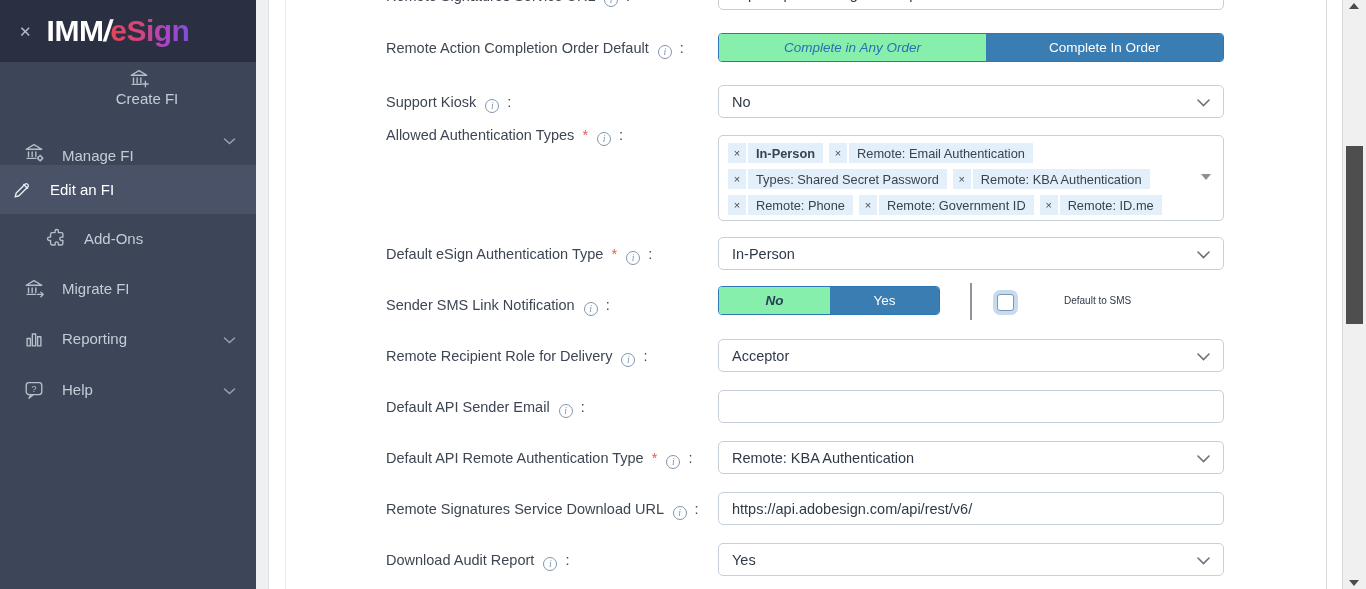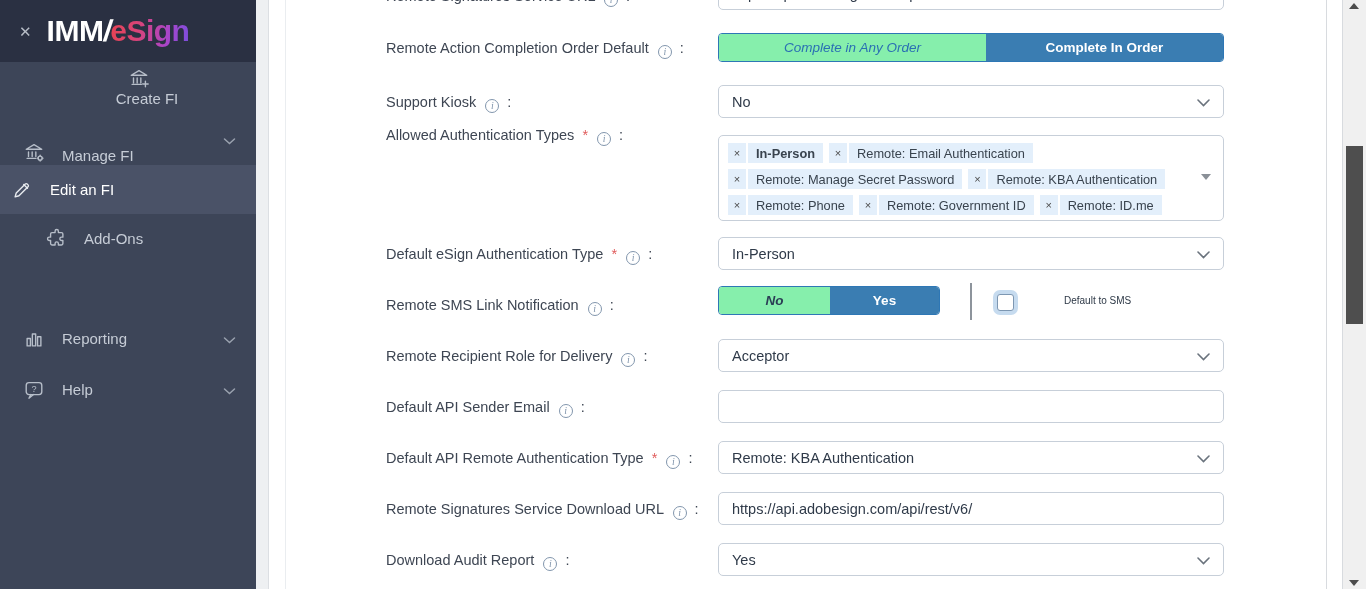--- a/index.html
+++ b/index.html
@@ -45,21 +45,21 @@
   .colon { margin-left:4px; }
 
   .control { position:absolute; left:718px; width:506px; }
   .tbox { height:33px; border:1px solid #c7cfd9; border-radius:5px; background:#fff; display:flex; align-items:center; padding:0 36px 0 13px; font-size:14.5px; color:#2f3a49; position:relative; }
   .tbox.empty { padding-right:13px; }
   .chev { position:absolute; right:13px; top:50%; transform:translateY(-50%); }
 
   .btn-group { display:flex; border:1px solid #2e77b5; border-radius:4px; overflow:hidden; height:29px; }
   .seg { display:flex; align-items:center; justify-content:center; font-size:13.5px; cursor:pointer; }
   .seg.off { background:#86efac; color:#2a70b3;font-style:italic; }
-  .seg.on { background:#3a7db2; color:#ffffff; font-weight:bold; }
+  .seg.on { background:#3a7db2; color:#ffffff; font-weight:normal; }
   .seg.no-off { color:#2b3e55; font-weight:bold; }
 
   .multi { height:86px; border:1px solid #c7cfd9; border-radius:5px; background:#fff; padding:7px 30px 7px 9px; display:flex; flex-direction:column; gap:6px; position:relative; }
   .chip-row { display:flex; gap:6px; }
   .chip { display:flex; height:20px; font-size:12.8px; color:#39434e; }
   .chip-x { background:#e3effb; width:18px; display:flex; align-items:center; justify-content:center; color:#4a4a4a; font-size:11px; margin-right:2px; cursor:pointer; }
   .chip-t { background:#e3effb; display:flex; align-items:center; padding:0 8px; white-space:nowrap; }
   .chip.bold .chip-t { font-weight:bold; }
   .multi-caret { position:absolute; right:12px; top:38px; width:0; height:0; border-left:5px solid transparent; border-right:5px solid transparent; border-top:6px solid #8a9097; cursor:pointer; }
 
@@ -125,20 +125,31 @@
 
     <div class="nav-item sub" style="top:214px; height:49px;">
       <span class="nicon">
         <svg width="22" height="22" viewBox="0 0 24 24" fill="none" stroke="#b7bec9" stroke-width="1.5" stroke-linecap="round" stroke-linejoin="round">
           <path d="M11 3.5 a1.8 1.8 0 0 1 3.6 0 V5 h3.4 a1.5 1.5 0 0 1 1.5 1.5 V10 h-1.5 a1.8 1.8 0 0 0 0 3.6 h1.5 v3.4 a1.5 1.5 0 0 1 -1.5 1.5 h-3.4 v-1.5 a1.8 1.8 0 0 0 -3.6 0 v1.5 H7.6 a1.5 1.5 0 0 1 -1.5 -1.5 v-3.4 H4.6 a1.8 1.8 0 0 1 0 -3.6 h1.5 V6.5 A1.5 1.5 0 0 1 7.6 5 H11 Z"></path>
         </svg>
       </span>
       <span class="nlabel">Add-Ons</span>
     </div>
 
+    <div class="nav-item" style="top:264px;">
+      <span class="nicon">
+        <svg width="22" height="22" viewBox="0 0 24 24" fill="none" stroke="#b7bec9" stroke-width="1.5" stroke-linecap="round" stroke-linejoin="round">
+          <path d="M3.5 9 L12 4 L20.5 9 Z"></path>
+            <path d="M6 12 v5 M10 12 v5 M14 12 v5"></path>
+            <path d="M4.5 19 h9"></path>
+          <path d="M15.5 19 h6.5 M19.5 16.5 l2.5 2.5 -2.5 2.5"></path>
+        </svg>
+      </span>
+      <span class="nlabel">Migrate FI</span>
+    </div>
 
     <div class="nav-item" style="top:314px; height:49px;">
       <span class="nicon">
         <svg width="22" height="22" viewBox="0 0 24 24" fill="none" stroke="#b7bec9" stroke-width="1.5" stroke-linejoin="round">
           <rect x="4.5" y="11.5" width="3.6" height="8"></rect>
             <rect x="10.2" y="6.5" width="3.6" height="13"></rect>
             <rect x="15.9" y="9.5" width="3.6" height="10"></rect>
         </svg>
       </span>
       <span class="nlabel">Reporting</span>
@@ -233,21 +244,21 @@
           <span class="chip-t">In-Person</span>
         </span>
         <span class="chip">
           <span class="chip-x">×</span>
           <span class="chip-t">Remote: Email Authentication</span>
         </span>
       </div>
       <div class="chip-row">
         <span class="chip">
           <span class="chip-x">×</span>
-          <span class="chip-t">Remote: Manage Secret Password</span>
+          <span class="chip-t">Types: Shared Secret Password</span>
         </span>
         <span class="chip">
           <span class="chip-x">×</span>
           <span class="chip-t">Remote: KBA Authentication</span>
         </span>
       </div>
       <div class="chip-row">
         <span class="chip">
           <span class="chip-x">×</span>
           <span class="chip-t">Remote: Phone</span>
@@ -278,21 +289,21 @@
       <span>In-Person</span>
       <span class="chev">
         <svg width="13" height="8" viewBox="0 0 13 8" fill="none" stroke="#6a737d" stroke-width="1.6" stroke-linecap="round">
             <polyline points="1,1 6.5,6.5 12,1"></polyline>
           </svg>
       </span>
     </div>
   </div>
 
   <div class="frm-label" style="top:297px;">
-    <span>Remote SMS Link Notification</span>
+    <span>Sender SMS Link Notification</span>
     <span class="info">
         <i>i</i>
       </span>
     <span class="colon">:</span>
   </div>
   <div class="control" style="top:286px; width:222px;">
     <div class="btn-group">
       <div class="seg off no-off" style="width:111px;">No</div>
       <div class="seg on" style="flex:1;">Yes</div>
     </div>

